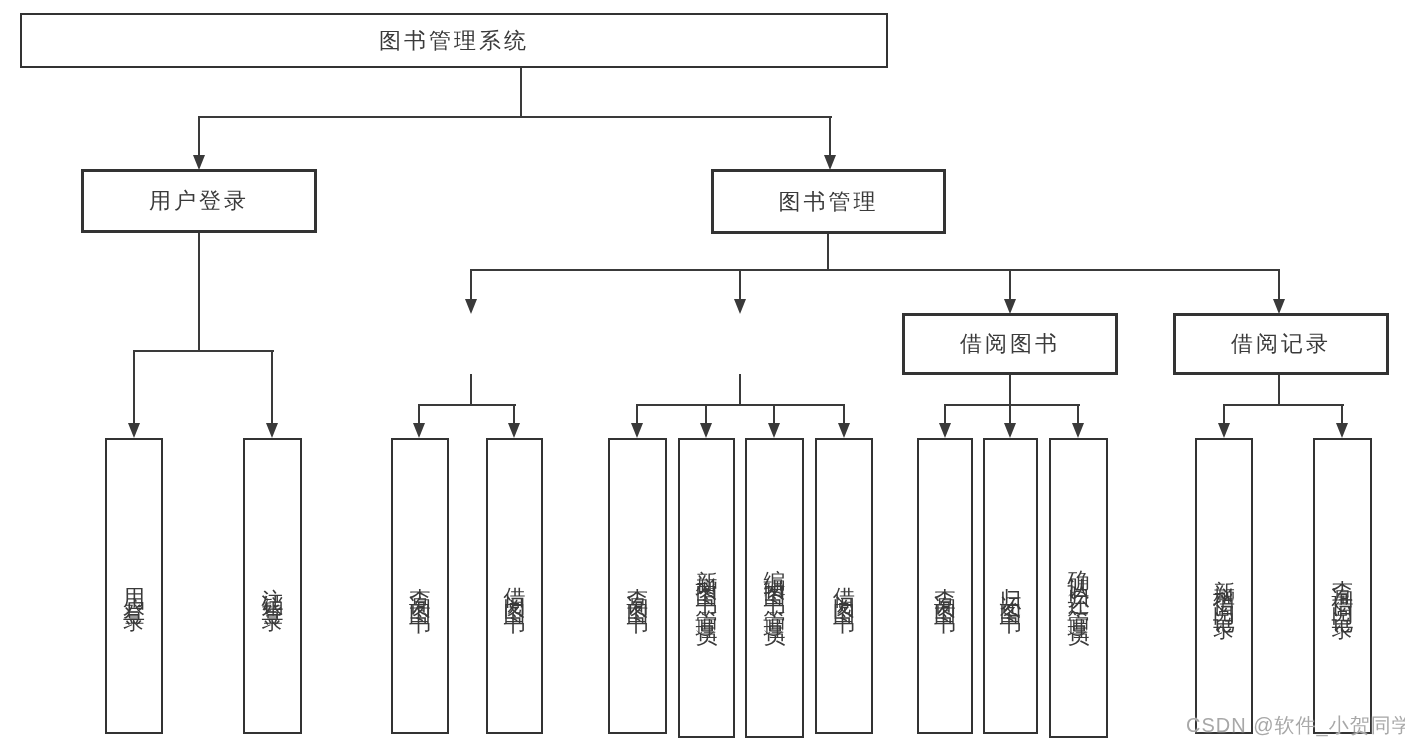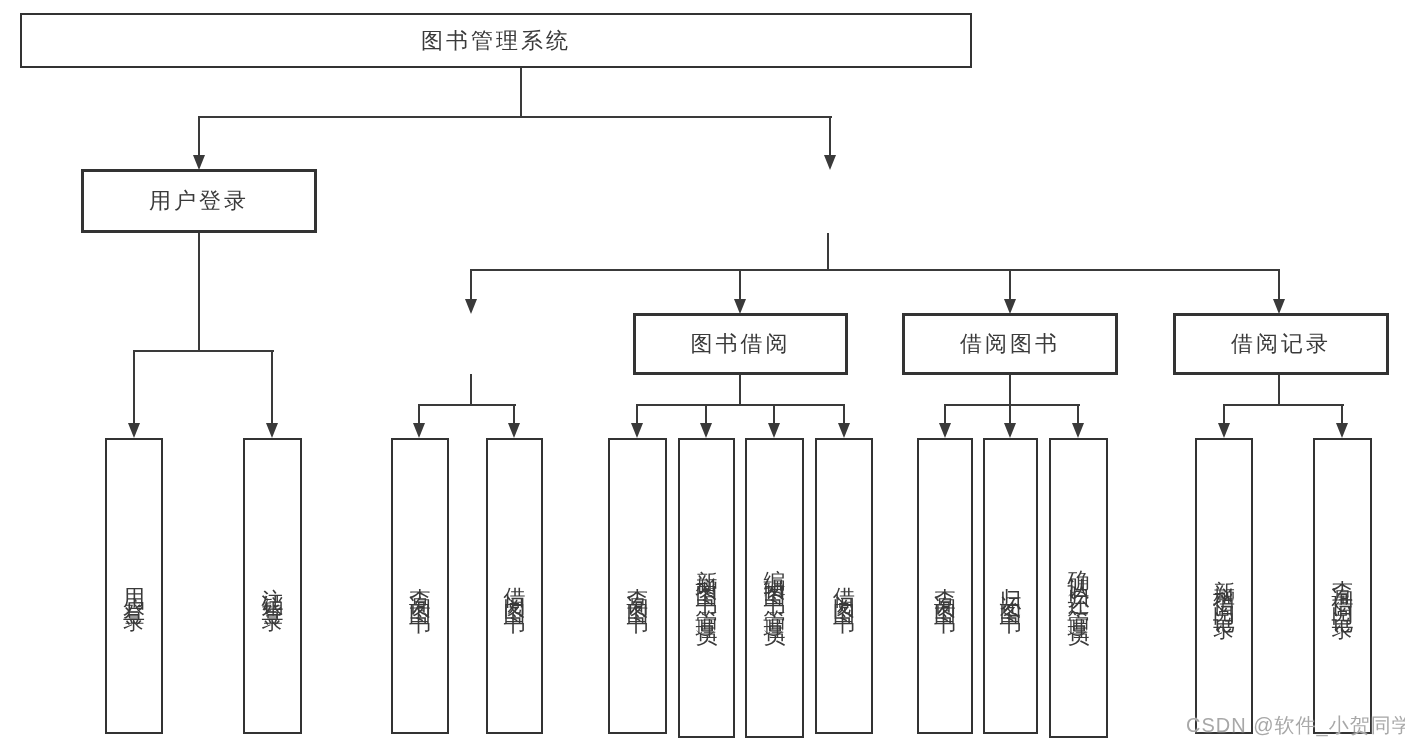--- a/index.html
+++ b/index.html
@@ -32,50 +32,50 @@
   .watermark{
     position:absolute;left:1186px;top:712px;font-size:20px;letter-spacing:1px;
     color:#a8a8a8;z-index:5;text-shadow:0 0 2px #ffffff;white-space:nowrap;
   }
 </style>
 </head>
 <body>
 
 <div id="canvas">
 
-  <div class="box" style="left:20px;top:13px;width:952px;height:55px;">图书管理系统</div>
+  <div class="box" style="left:20px;top:13px;width:868px;height:55px;">图书管理系统</div>
 
   <div class="vl" style="left:520px;top:68px;height:50px;"></div>
   <div class="hl" style="left:198px;top:116px;width:634px;"></div>
   <div class="vl" style="left:198px;top:116px;height:40px;"></div>
   <div class="arrow" style="left:193px;top:155px;"></div>
   <div class="vl" style="left:829px;top:116px;height:40px;"></div>
   <div class="arrow" style="left:824px;top:155px;"></div>
 
   <div class="box b3" style="left:81px;top:169px;width:236px;height:64px;">用户登录</div>
+  <div class="box b3" style="left:711px;top:169px;width:235px;height:65px;">图书管理</div>
 
   <div class="vl" style="left:198px;top:232px;height:120px;"></div>
   <div class="hl" style="left:133px;top:350px;width:141px;"></div>
   <div class="vl" style="left:133px;top:350px;height:74px;"></div>
   <div class="arrow" style="left:128px;top:423px;"></div>
   <div class="vl" style="left:271px;top:350px;height:74px;"></div>
   <div class="arrow" style="left:266px;top:423px;"></div>
 
   <div class="vl" style="left:827px;top:233px;height:38px;"></div>
   <div class="hl" style="left:470px;top:269px;width:810px;"></div>
   <div class="vl" style="left:470px;top:269px;height:32px;"></div>
   <div class="arrow" style="left:465px;top:299px;"></div>
   <div class="vl" style="left:739px;top:269px;height:32px;"></div>
   <div class="arrow" style="left:734px;top:299px;"></div>
   <div class="vl" style="left:1009px;top:269px;height:32px;"></div>
   <div class="arrow" style="left:1004px;top:299px;"></div>
   <div class="vl" style="left:1278px;top:269px;height:32px;"></div>
   <div class="arrow" style="left:1273px;top:299px;"></div>
 
-  <div class="box b3" style="left:633px;top:313px;width:215px;height:62px;">图书借阅</div>
   <div class="box b3" style="left:902px;top:313px;width:216px;height:62px;">借阅图书</div>
   <div class="box b3" style="left:1173px;top:313px;width:216px;height:62px;">借阅记录</div>
 
   <div class="vl" style="left:470px;top:374px;height:32px;"></div>
   <div class="hl" style="left:418px;top:404px;width:98px;"></div>
   <div class="vl" style="left:418px;top:404px;height:21px;"></div>
   <div class="arrow" style="left:413px;top:423px;"></div>
   <div class="vl" style="left:513px;top:404px;height:21px;"></div>
   <div class="arrow" style="left:508px;top:423px;"></div>
 

